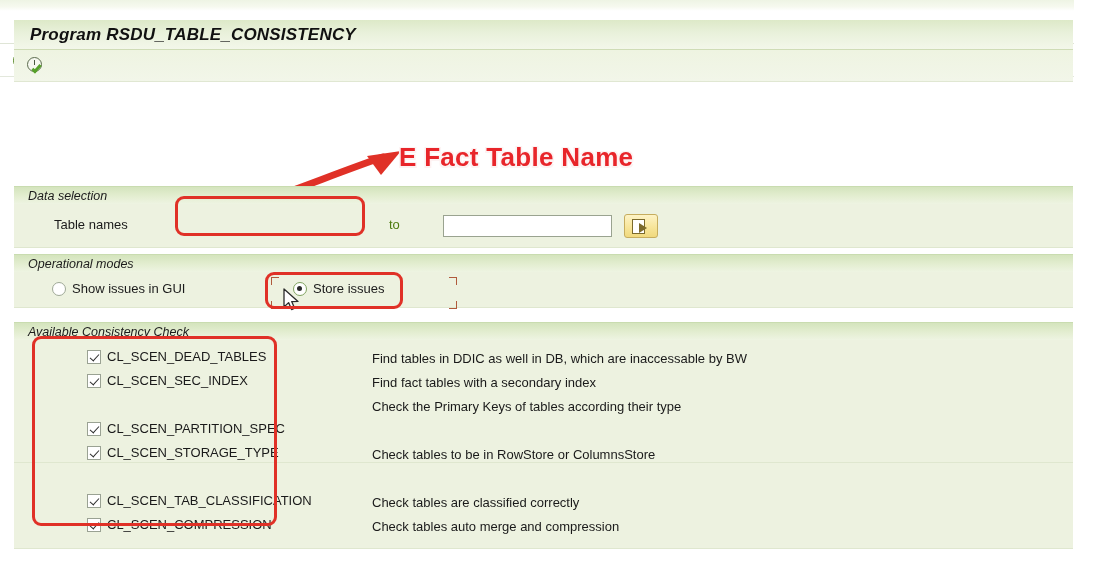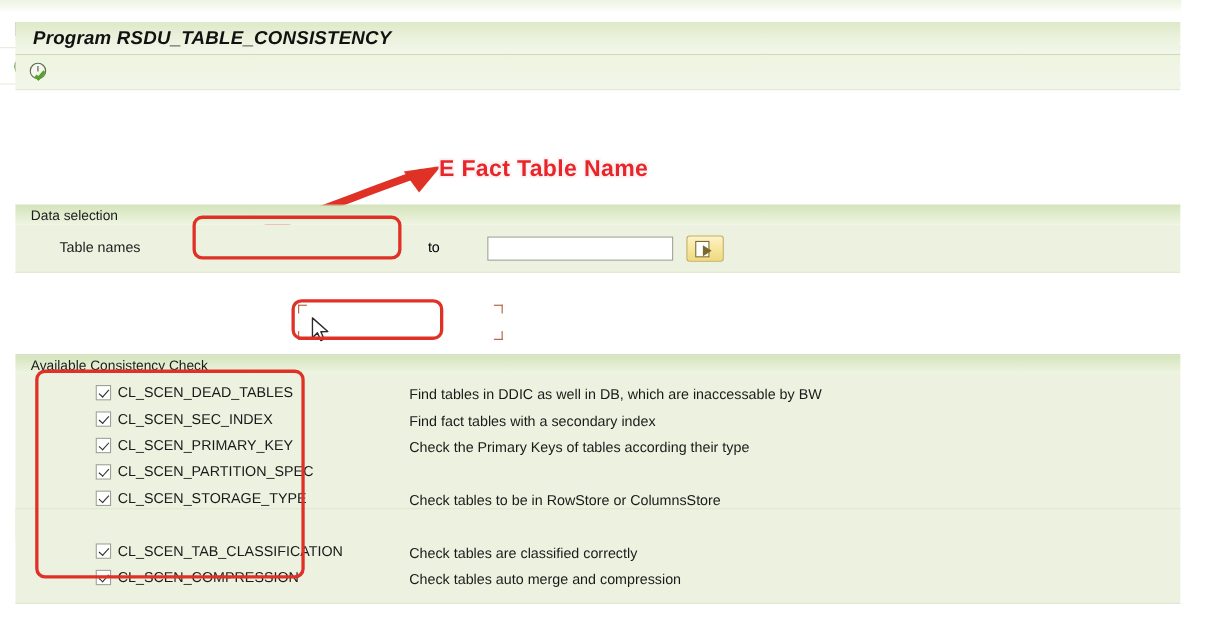--- a/index.html
+++ b/index.html
@@ -197,40 +197,40 @@
     position: absolute; left: 7.5px; top: 3.5px; width: 1.4px; height: 5.5px; background: #4a5840;
   }
   .exec-icon .tick {
     position: absolute; left: 8px; top: 7px; width: 5px; height: 10px;
     border: solid #57a12b; border-width: 0 3px 3px 0; transform: rotate(42deg);
   }
 
   
   .annot-text {
     position: absolute; left: 399px; top: 142px;
-    font-size: 21px; font-weight: bold;
+    font-size: 26px; font-weight: bold;
     color: #e8252a; white-space: nowrap;
     letter-spacing: 0.3px;
     text-shadow:
       -1.5px -1.5px 0 #fdf2f2, 1.5px -1.5px 0 #fdf2f2,
       -1.5px 1.5px 0 #fdf2f2, 1.5px 1.5px 0 #fdf2f2,
       0 0 3px #ffffff;
   }
   .annot-arrow {
     position: absolute; left: 215px; top: 147px;
     width: 190px; height: 70px; pointer-events: none;
   }
 
   
   .gbox { position: absolute; left: 14px; width: 1059px; }
   .gbox-head {
     height: 18px;
     background: linear-gradient(to bottom, #d4e4bd 0%, #e2edcf 50%, #eef4e2 100%);
     border-top: 1px solid #c9dcb0;
-    display: flex; align-items: center;
+    display: flex; align-items: center; font-style: italic;
   }
   .gbox-head span {
     font-size: 12.5px; color: #1c1c1c; margin-left: 14px;
   }
   .gbox-body {
     background: #edf2e0;
     border-bottom: 1px solid #dfe7cf;
   }
 
   
@@ -244,21 +244,21 @@
     background: #ffffff; border: 1px solid #9aa390;
     font-family: "Liberation Mono", monospace;
     font-size: 13px; color: #1a1a1a;
     line-height: 20px; padding-left: 5px;
     white-space: nowrap; overflow: hidden;
   }
   #inp-from { left: 188px; top: 11px; width: 173px; }
   #inp-to   { left: 429px; top: 11px; width: 169px; }
   .lbl-to {
     position: absolute; left: 375px; top: 13px;
-    font-size: 13px; color: #000000;
+    font-size: 13px; color: #4d7c0f;
   }
   .multi-btn {
     position: absolute; left: 610px; top: 10px; width: 34px; height: 24px;
     background: linear-gradient(to bottom, #fdf3c6 0%, #f7e59a 55%, #f0d97e 100%);
     border: 1px solid #c6ad5e; border-radius: 3px;
   }
   .multi-btn .sheet2 {
     position: absolute; left: 7px; top: 4px; width: 13px; height: 15px;
     background: #ffffff; border: 1.3px solid #7b6a2c;
   }
@@ -486,20 +486,35 @@
       <div class="lbl-table">Table names</div>
       <div class="lbl-to">to</div>
       <div class="inp" id="inp-to"></div>
       <div class="multi-btn">
         <div class="sheet2"></div>
           <div class="ar"></div>
       </div>
     </div>
   </div>
 
+  <div class="gbox" style="top:254px;">
+    <div class="gbox-head">
+      <span>Operational modes</span>
+    </div>
+    <div class="gbox-body row-om">
+      <div class="radio-wrap" id="radio-gui">
+        <div class="radio"></div>
+        <div class="radio-lbl">Show issues in GUI</div>
+      </div>
+      <div class="radio-wrap" id="radio-store">
+        <div class="radio on"></div>
+        <div class="radio-lbl">Store issues</div>
+      </div>
+    </div>
+  </div>
 
   <div class="focus-corners">
     <div class="fc tl"></div>
       <div class="fc tr"></div>
       <div class="fc bl"></div>
       <div class="fc br"></div>
   </div>
 
   <svg class="cursor" viewBox="0 0 18 26">
     <path d="M1 1 L1 19 L5.6 14.6 L8.6 21.6 L11.6 20.2 L8.7 13.6 L15 13.4 Z" fill="#ffffff" stroke="#2b2b2b" stroke-width="1.3" stroke-linejoin="round"></path>
@@ -521,24 +536,20 @@
 
       <div class="chk-row">
         <div class="chk-left">
             <div class="cb"></div>
           <div class="chk-name">CL_SCEN_SEC_INDEX</div>
           </div>
         <div class="chk-desc">Find fact tables with a secondary index</div>
       </div>
 
       <div class="chk-row">
-        <div class="chk-left">
-            <div class="cb"></div>
-          <div class="chk-name">CL_SCEN_PRIMARY_KEY</div>
-          </div>
         <div class="chk-desc">Check the Primary Keys of tables according their type</div>
       </div>
 
       <div class="chk-row">
         <div class="chk-left">
             <div class="cb"></div>
           <div class="chk-name">CL_SCEN_PARTITION_SPEC</div>
           </div>
       </div>
 

